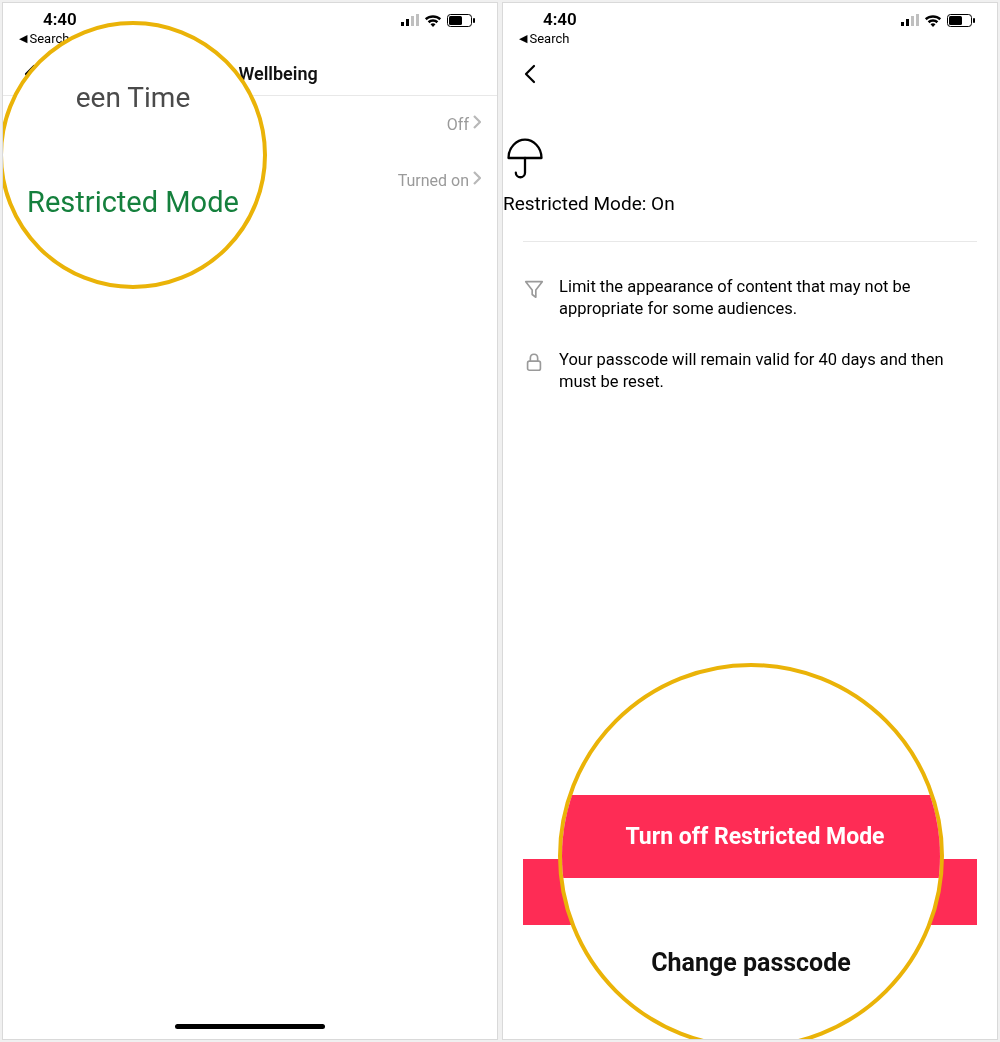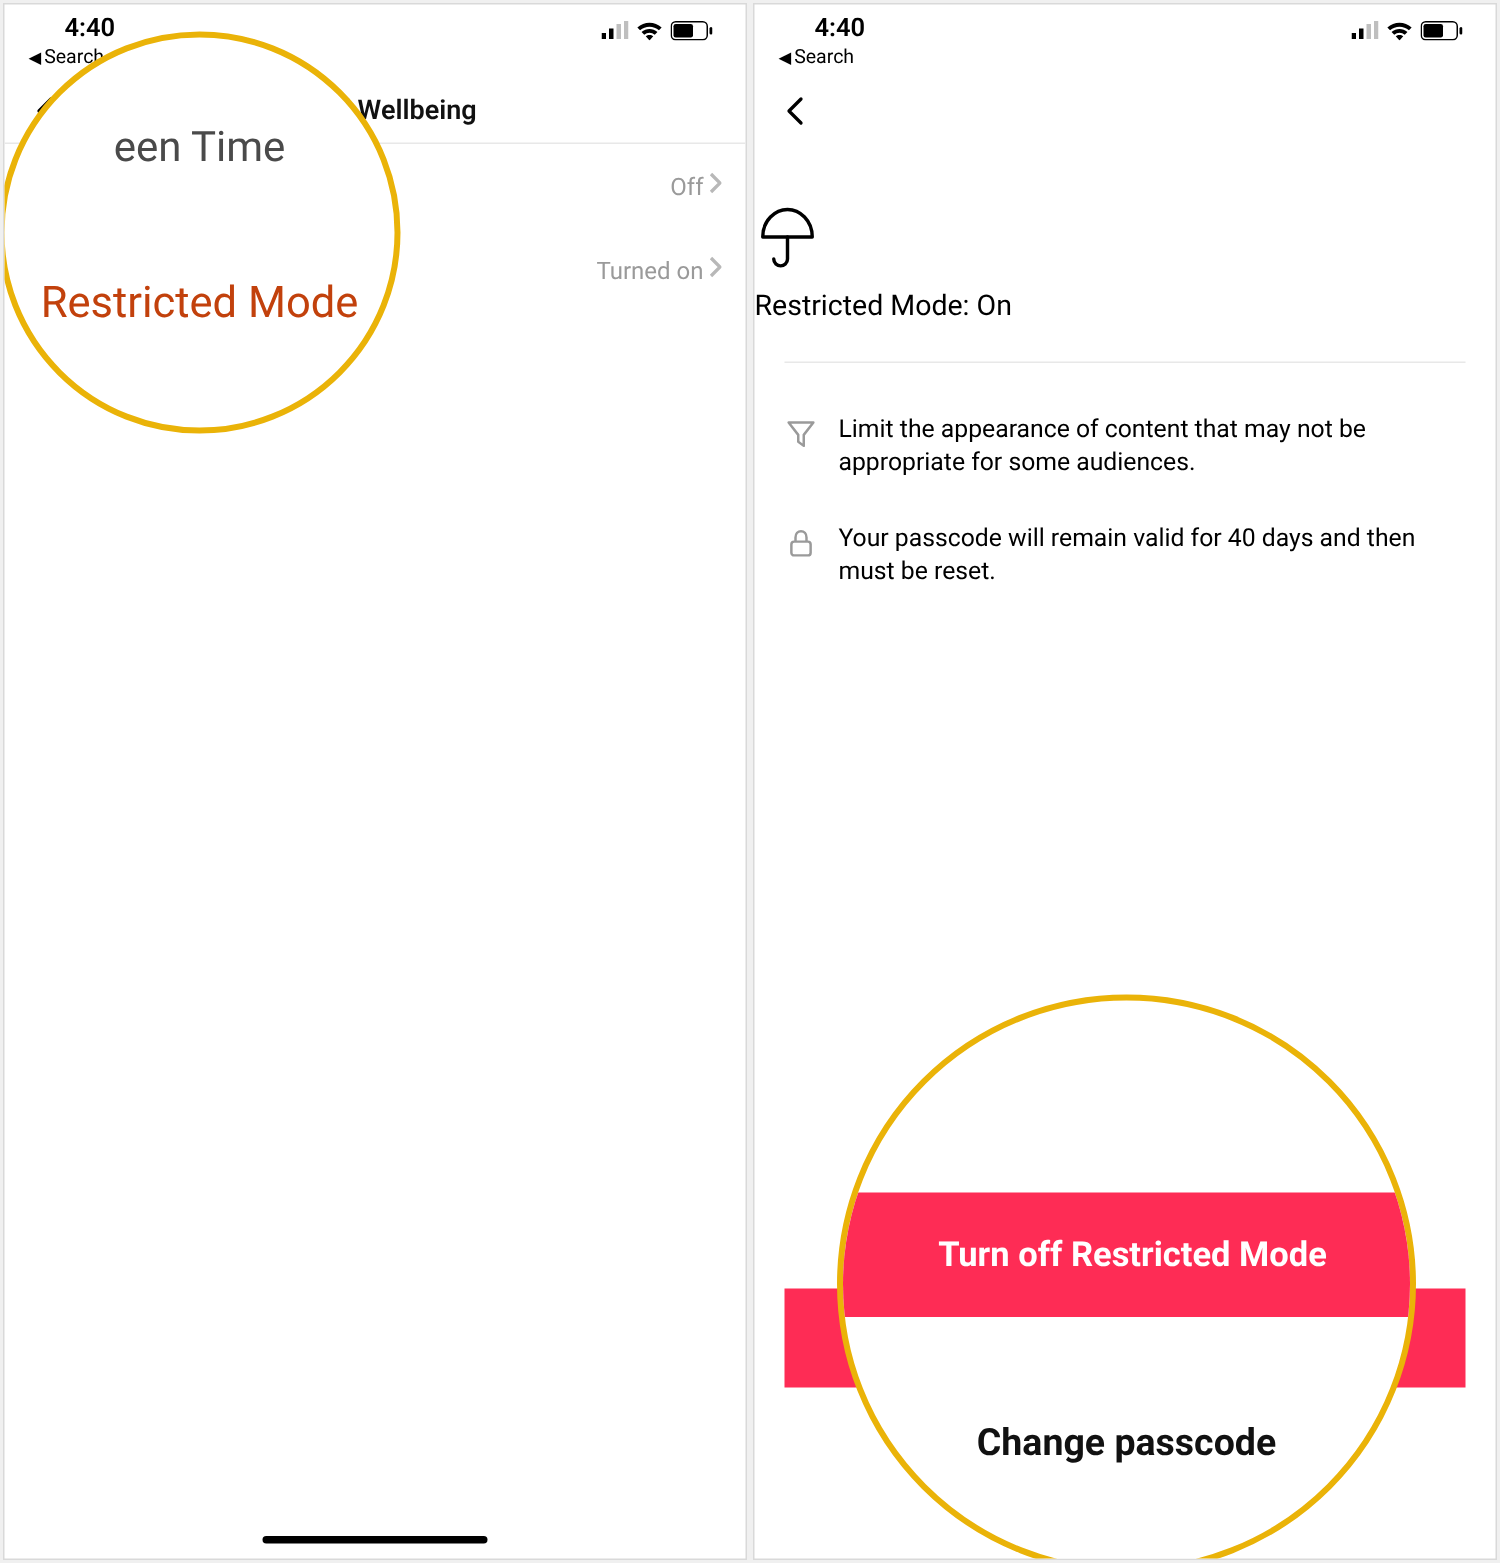--- a/index.html
+++ b/index.html
@@ -182,21 +182,21 @@
     top: 18px;
   }
   .mag1 .line1 {
     font-size: 28px;
     color: #4a4a4a;
     position: absolute;
     top: 56px;
   }
   .mag1 .line2 {
     font-size: 29px;
-    color: #c2410c;
+    color: #15803d;
     position: absolute;
     top: 160px;
   }
   .mag2 {
     width: 386px;
     height: 386px;
     left: 55px;
     bottom: -10px;
     background: #fff;
     overflow: hidden;

